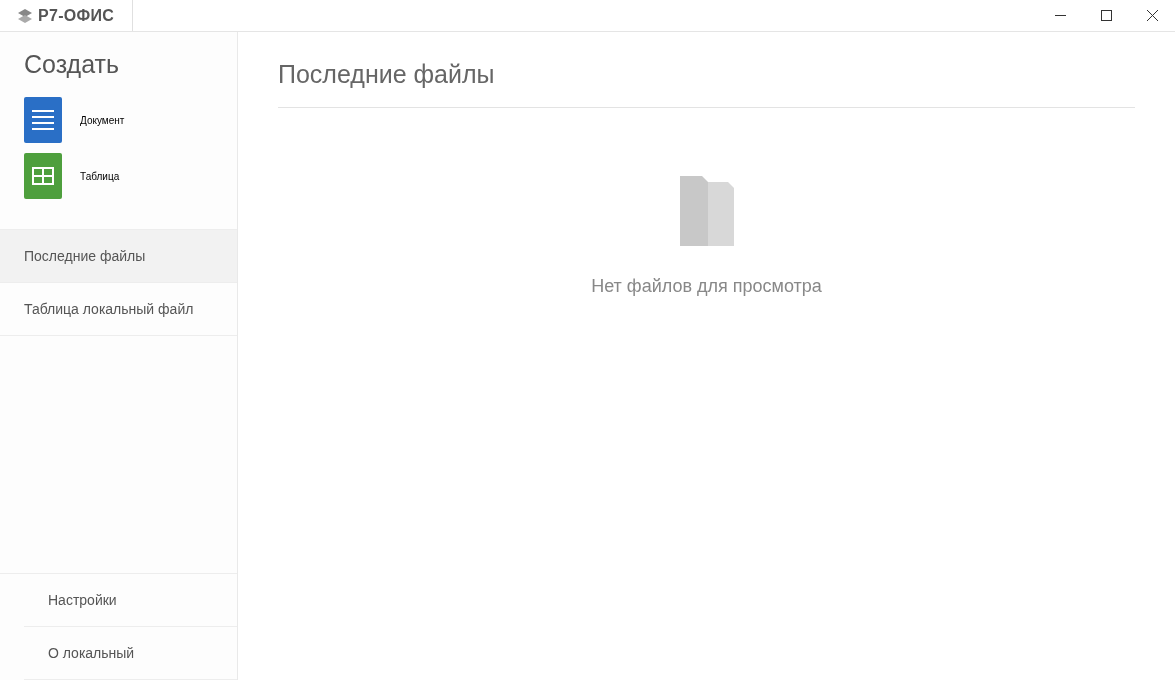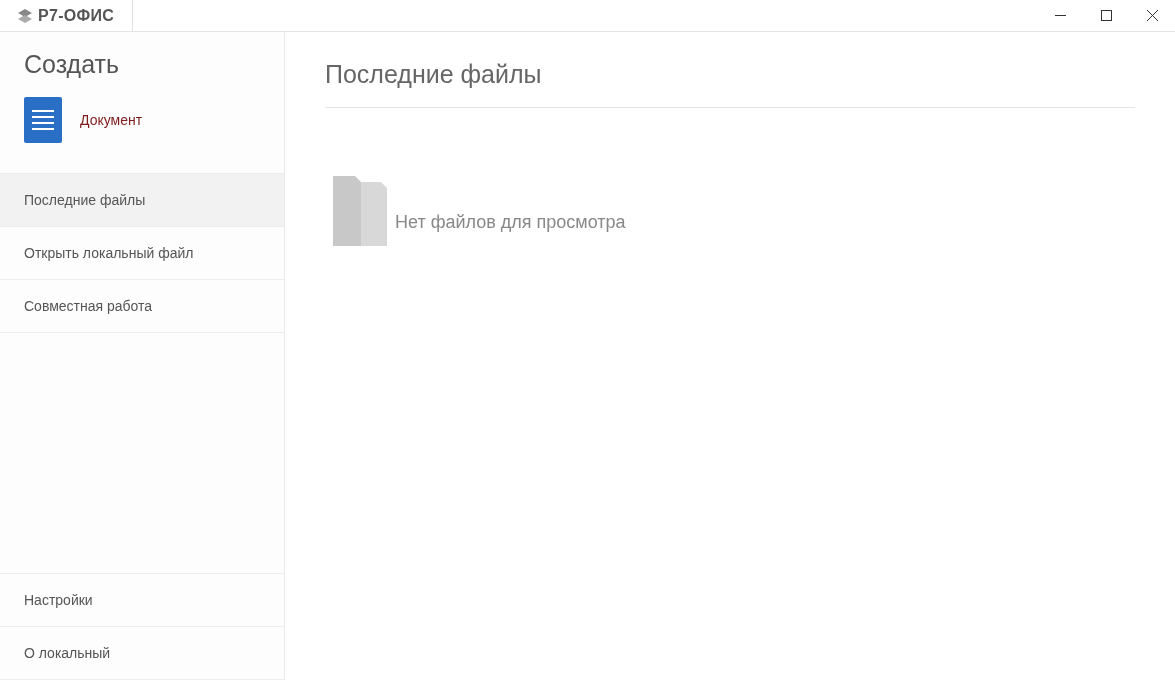--- a/index.html
+++ b/index.html
@@ -62,21 +62,21 @@
     }
     .wctrl svg {
       width: 11px;
       height: 11px;
     }
     .layout {
       display: flex;
       height: calc(100% - 32px);
     }
     .sidebar {
-      width: 285px;
+      width: 238px;
       border-right: 1px solid #e9e9e9;
       display: flex;
       flex-direction: column;
       background: #fdfdfd;
     }
     .sidebar-section {
       padding: 18px 24px 0 24px;
     }
     .create-heading {
       font-size: 25px;
@@ -97,22 +97,22 @@
       display: flex;
       align-items: center;
       justify-content: center;
       margin-right: 18px;
       position: relative;
     }
     .doc-icon { background: #2a6fc6; }
     .sheet-icon { background: #4e9f3d; }
     .pres-icon { background: #e9631a; }
     .create-label {
-      font-size: 14px;
-      color: #7f1d1d;
+      font-size: 10px;
+      color: #000000;
     }
     .doc-lines {
       width: 22px;
       height: 20px;
       position: relative;
     }
     .doc-lines::before,
     .doc-lines::after {
       content: "";
       position: absolute;
@@ -163,35 +163,36 @@
       color: #555;
       border-bottom: 1px solid #ededed;
       cursor: pointer;
     }
     .nav-item.active {
       background: #f2f2f2;
     }
     .nav-bottom {
       margin-top: auto;
       border-top: 1px solid #ededed;
+      padding-left: 24px;
     }
     .main {
       flex: 1;
       padding: 28px 40px;
     }
     .main-title {
       font-size: 25px;
       font-weight: 300;
       color: #666;
       padding-bottom: 18px;
       border-bottom: 1px solid #e3e3e3;
     }
     .empty-state {
       display: flex;
-      flex-direction: row;
+      flex-direction: column;
       align-items: center;
       margin-top: 60px;
     }
     .empty-text {
       font-size: 18px;
       color: #888;
       margin-top: 24px;
       font-weight: 300;
     }
   </style>
@@ -235,32 +236,35 @@
     <div class="sidebar-section">
       <div class="create-heading">Создать</div>
 
       <div class="create-item">
         <div class="create-icon doc-icon">
           <div class="doc-lines"></div>
         </div>
         <div class="create-label">Документ</div>
       </div>
 
+      <div class="create-item">
+        <div class="create-icon sheet-icon">
+          <div class="sheet-grid"></div>
+        </div>
+        <div class="create-label">Таблица</div>
+      </div>
 
     </div>
 
     <div class="nav-list">
       <div class="nav-item active">
         <span>Последние файлы</span>
       </div>
       <div class="nav-item">
-        <span>Открыть локальный файл</span>
-      </div>
-      <div class="nav-item">
-        <span>Совместная работа</span>
+        <span>Таблица локальный файл</span>
       </div>
     </div>
 
     <div class="nav-bottom">
       <div class="nav-item">
         <span>Настройки</span>
       </div>
       <div class="nav-item">
         <span>О локальный</span>
       </div>

